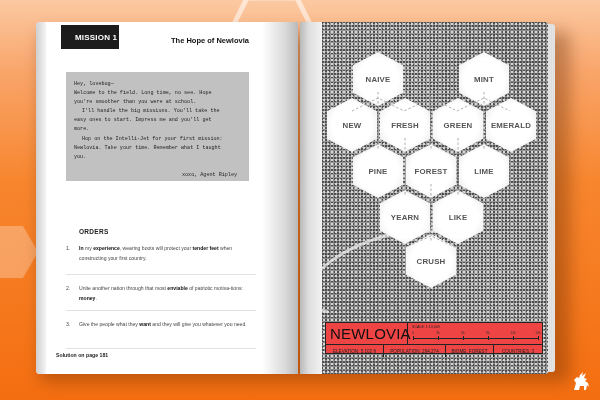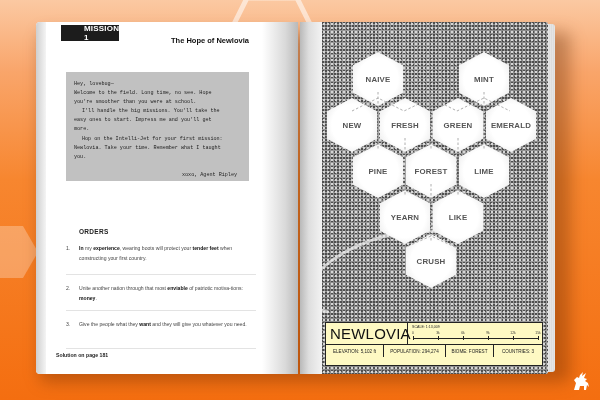--- a/index.html
+++ b/index.html
@@ -33,24 +33,24 @@
       content: "";
       position: absolute; left: 0; top: 0; bottom: 0; width: 10px;
       background: linear-gradient(90deg, #cfcfcf, #f4f4f4);
     }
     .page-left::after {
       content: "";
       position: absolute; right: 0; top: 0; bottom: 0; width: 36px;
       background: linear-gradient(90deg, rgba(255,255,255,0) 0%, #d9d9d9 65%, #b9b9b9 100%);
     }
     .mission-badge {
-      position: absolute; left: 25px; top: 3px; width: 58px; height: 16px;
+      position: absolute; left: 25px; top: 3px; width: 58px; height: 24px;
       background: #1c1c1c; color: #fff;
       font-size: 8px; font-weight: bold;
-      display: flex; align-items: center; padding-left: 23px;
+      display: flex; align-items: center; padding-left: 14px;
       letter-spacing: 0.2px;
     }
     .chapter-title {
       position: absolute; left: 135px; top: 14px;
       font-size: 7.5px; font-weight: bold; color: #111;
     }
     .letter-box {
       position: absolute; left: 30px; top: 50px; width: 183px; height: 109px;
       background: #c1c1c1;
       padding: 8px 8px 6px 8px;
@@ -120,22 +120,22 @@
       clip-path: polygon(50% 0, 100% 25%, 100% 75%, 50% 100%, 0 75%, 0 25%);
       background: radial-gradient(circle, #ffffff 55%, #f2f2f2 75%, #dcdcdc 100%);
       display: flex; align-items: center; justify-content: center;
       font-family: "Liberation Sans", sans-serif;
       font-size: 8px; font-weight: bold; color: #555;
       letter-spacing: 0.2px;
       transform: scaleX(0.98);
     }
     .hex-lines { position: absolute; left: 0; top: 0; width: 600px; height: 400px; pointer-events: none; }
     .legend {
-      position: absolute; left: 325px; top: 322px; width: 218px; height: 44px;
-      border: 1px solid #222; background: #fef9c3; z-index: 5;
+      position: absolute; left: 325px; top: 322px; width: 218px; height: 32px;
+      border: 1px solid #222; background: #ef4444; z-index: 5;
     }
     .legend-name {
       position: absolute; left: 0; top: 0; width: 82px; height: 21px;
       border-right: 1px solid #222;
       font-size: 15px; letter-spacing: 0.2px; color: #111;
       display: flex; align-items: center; padding-left: 4px;
       font-family: "Liberation Sans", sans-serif;
       transform-origin: left center;
     }
     .legend-scale { position: absolute; left: 86px; top: 1px; width: 130px; height: 20px; }

